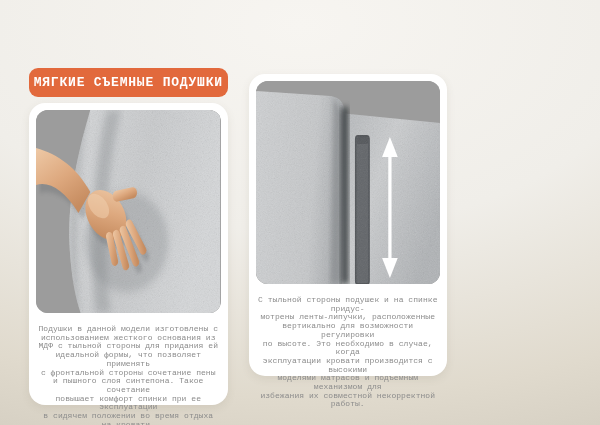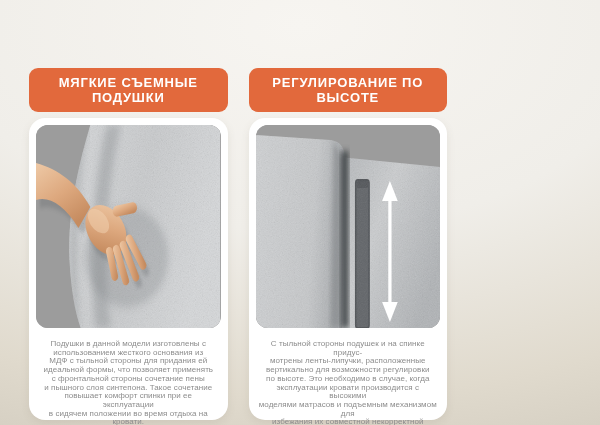--- a/index.html
+++ b/index.html
@@ -10,21 +10,21 @@
   }
   .page{width:600px;height:425px;position:relative;}
   .title-badge{
     width:fit-content;margin:0 auto;position:relative;top:23px;
     background:#8e8e8e;color:#ffffff;border-radius:7px;
     font-size:15px;font-weight:700;letter-spacing:1.4px;
     padding:5px 21px;line-height:17px;text-transform:uppercase;
   }
   .columns{
     position:absolute;left:0;top:68px;width:476px;
-    display:flex;justify-content:center;gap:21px;padding:0 29px;box-sizing:border-box;
+    display:flex;justify-content:center;gap:21px;padding:0 29px;box-sizing:border-box;font-family:Liberation Mono, monospace;
   }
   .column{flex:1;min-width:0;display:flex;flex-direction:column;}
   .col-header{
     background:#e2693c;color:#ffffff;border-radius:9px;text-align:center;
     font-size:13px;font-weight:700;letter-spacing:.8px;line-height:15px;
     padding:7px 2px;text-transform:uppercase;
   }
   .card{
     margin-top:6px;background:#ffffff;border-radius:16px;
     padding:7px 7px 8px;box-sizing:border-box;height:302px;
@@ -115,21 +115,20 @@
 МДФ с тыльной стороны для придания ей
 идеальной формы, что позволяет применять
 с фронтальной стороны сочетание пены
 и пышного слоя синтепона. Такое сочетание
 повышает комфорт спинки при ее эксплуатации
 в сидячем положении во время отдыха на кровати.</p>
       </div>
     </section>
 
     <section class="column">
-      <div class="col-header">РЕГУЛИРОВАНИЕ ПО ВЫСОТЕ</div>
       <div class="card">
         <div class="photo">
           <svg viewBox="0 0 248 203" preserveAspectRatio="none">
             <defs>
               <filter id="noiseR" x="-5%" y="-5%" width="110%" height="110%">
                 <feTurbulence type="fractalNoise" baseFrequency="0.85" numOctaves="2" stitchTiles="stitch"></feTurbulence>
                 <feColorMatrix type="saturate" values="0"></feColorMatrix>
                 <feComponentTransfer>
                     <feFuncA type="linear" slope="0.55" intercept="0"></feFuncA>
                   </feComponentTransfer>

